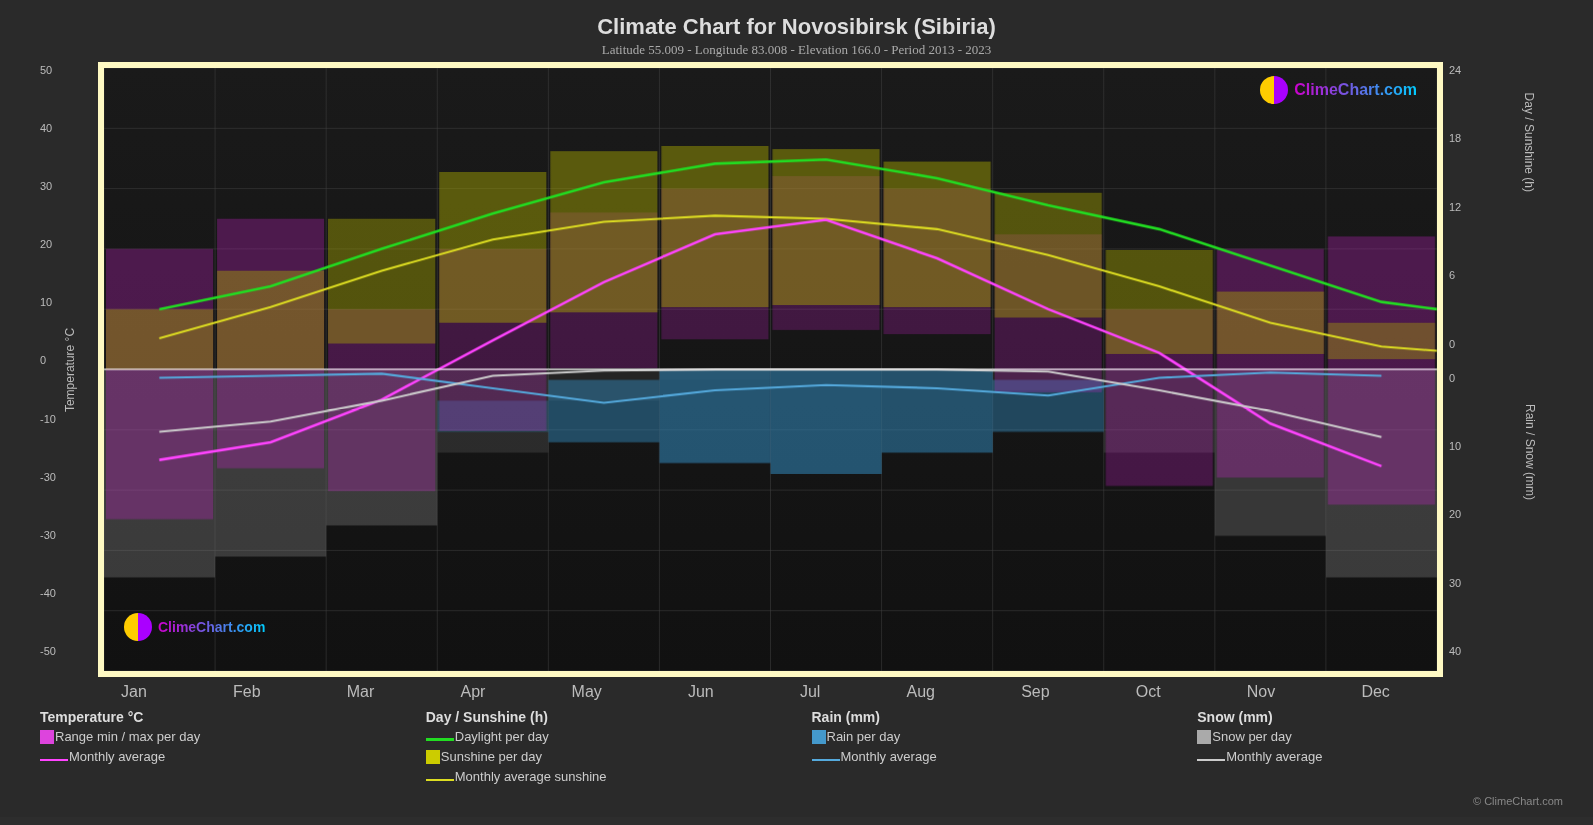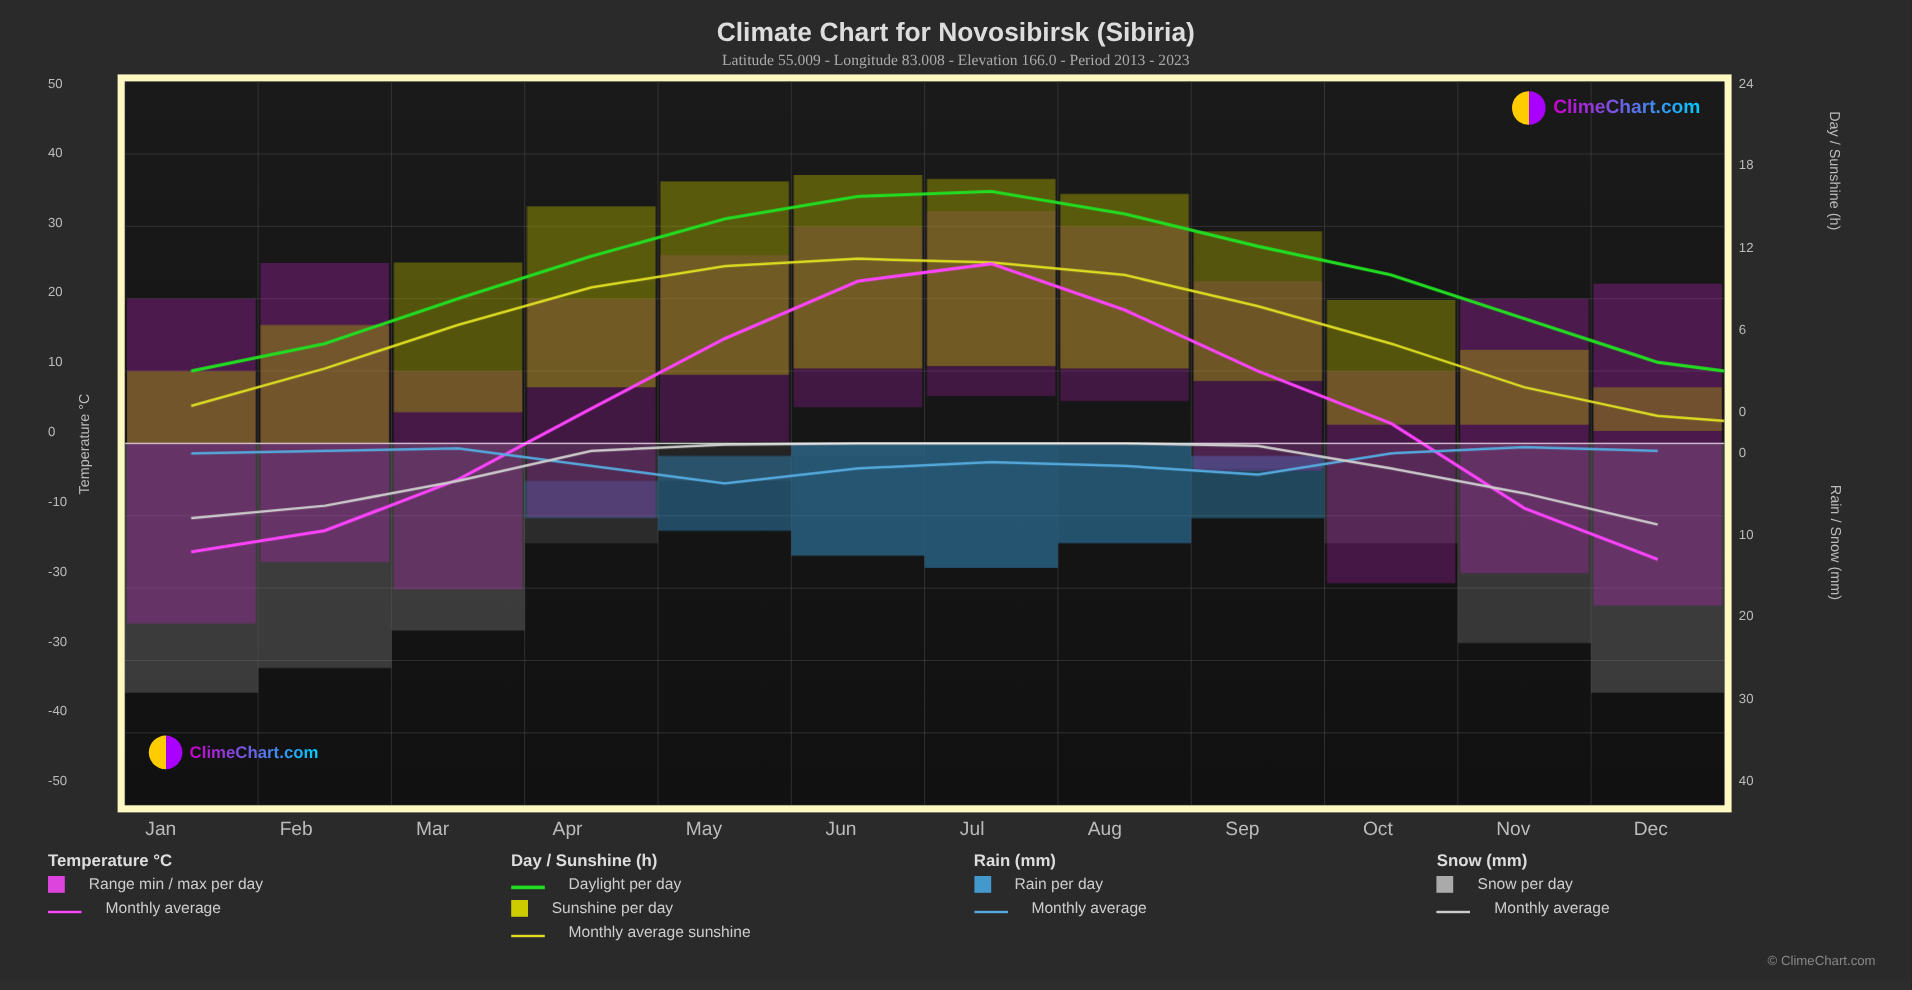--- a/index.html
+++ b/index.html
@@ -101,21 +101,21 @@
     }
     .legend-section-title {
       font-weight: bold;
       color: #ddd;
       margin-bottom: 4px;
       font-size: 14px;
     }
     .legend-item {
       display: flex;
       align-items: center;
-      gap: 20px;
+      gap: 1px;
       margin-bottom: 5px;
       font-size: 13px;
       color: #ccc;
     }
     .legend-line {
       width: 28px;
       height: 3px;
       display: inline-block;
     }
     .legend-bar {

